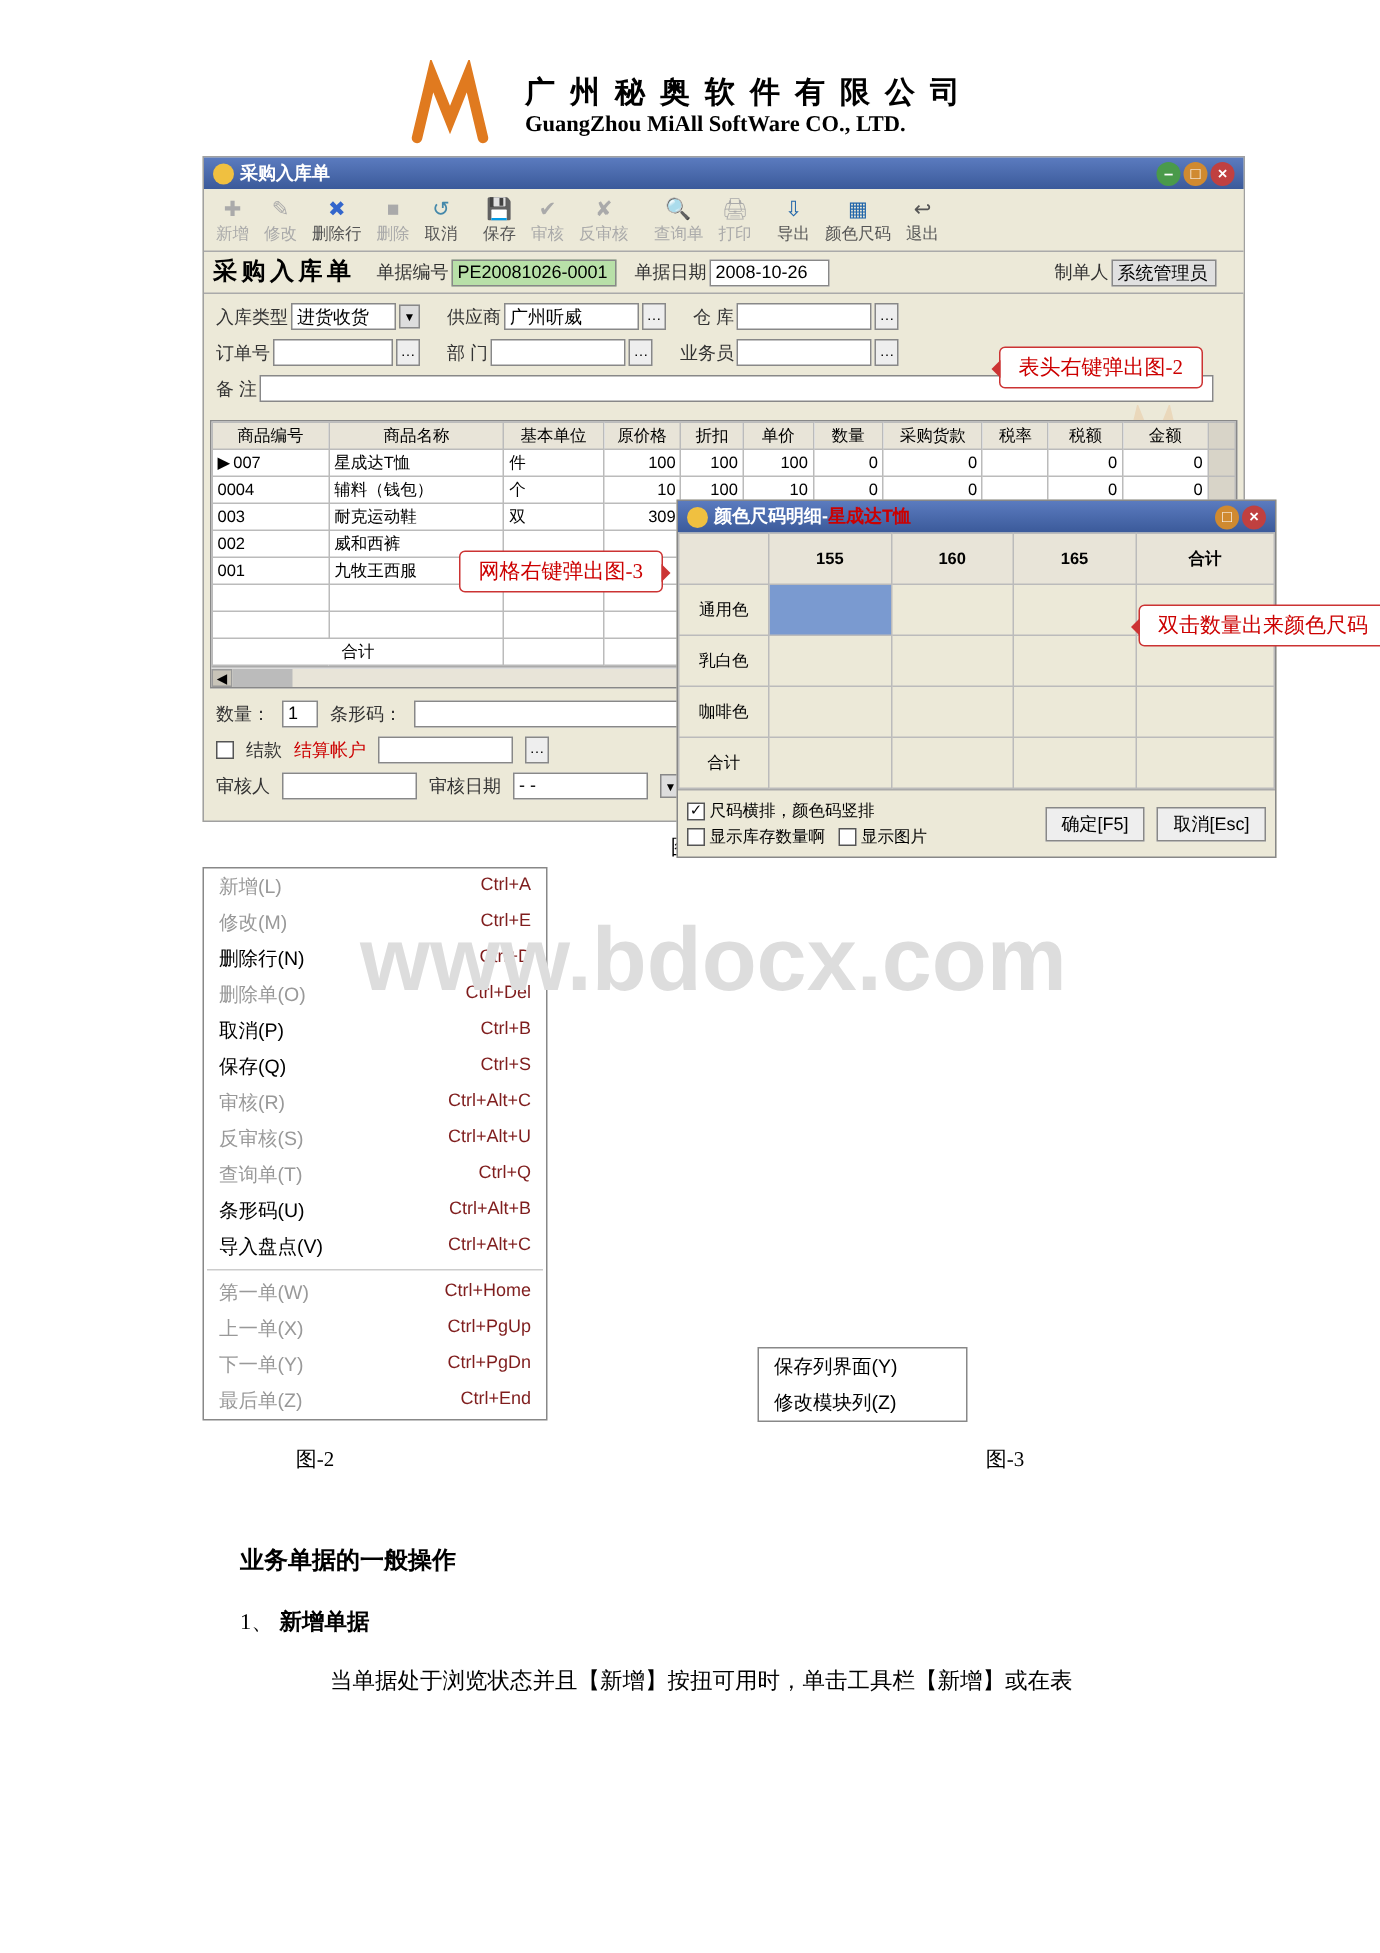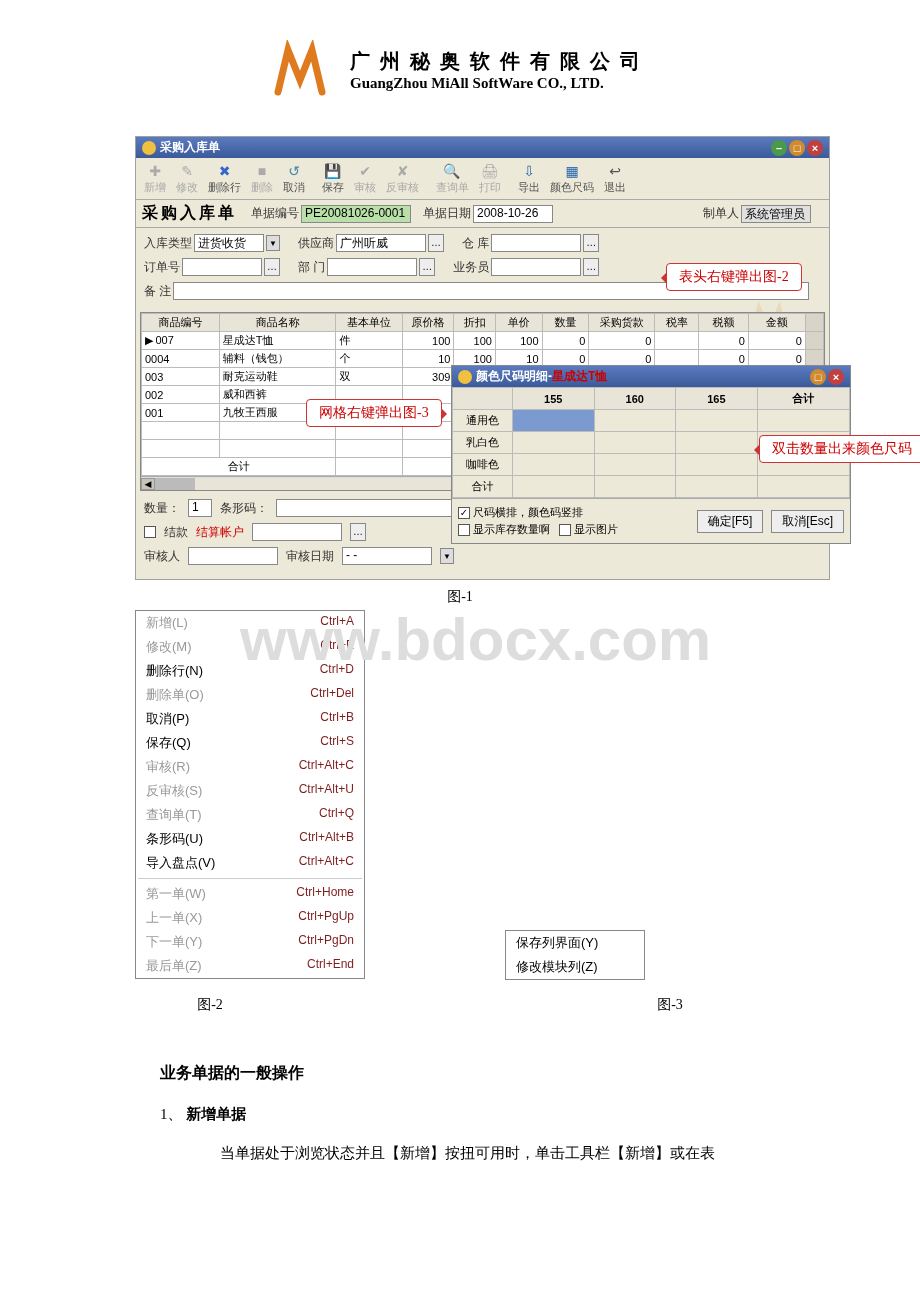--- a/index.html
+++ b/index.html
@@ -8,21 +8,21 @@
     background: #fff;
     width: 920px;
     margin: 0 auto;
     color: #000;
     font-size: 13px;
   }
   .page-header {
     display: flex;
     align-items: center;
     justify-content: center;
-    padding: 40px 0 36px;
+    padding: 40px 0 4px;
     gap: 20px;
   }
   .logo {
     width: 60px;
     height: 60px;
   }
   .company-titles {
     text-align: left;
   }
   .company-cn {
@@ -206,21 +206,21 @@
     background:#ece9d8;
     border:1px solid #888;
     z-index:8;
     font-size:11px;
   }
   .popup .titlebar { font-size:12px; }
   table.popgrid {
     border-collapse:collapse; width:100%; font-size:11px;
   }
   table.popgrid th, table.popgrid td {
-    border:1px solid #bbb; padding:1px 4px; height:22px; text-align:center;
+    border:1px solid #bbb; padding:1px 4px; height:34px; text-align:center;
   }
   table.popgrid th { background:#e8e4d8; }
   .popup-footer {
     display:flex; justify-content:flex-end; gap:8px; padding:6px; align-items:center;
     border-top:1px solid #aaa;
     flex-wrap:wrap;
   }
   .popup-footer .left { margin-right:auto; display:flex; flex-direction:column; gap:2px; }
   .btn {
     border:1px solid #888; background:#eee; padding:2px 10px; font-size:12px;

